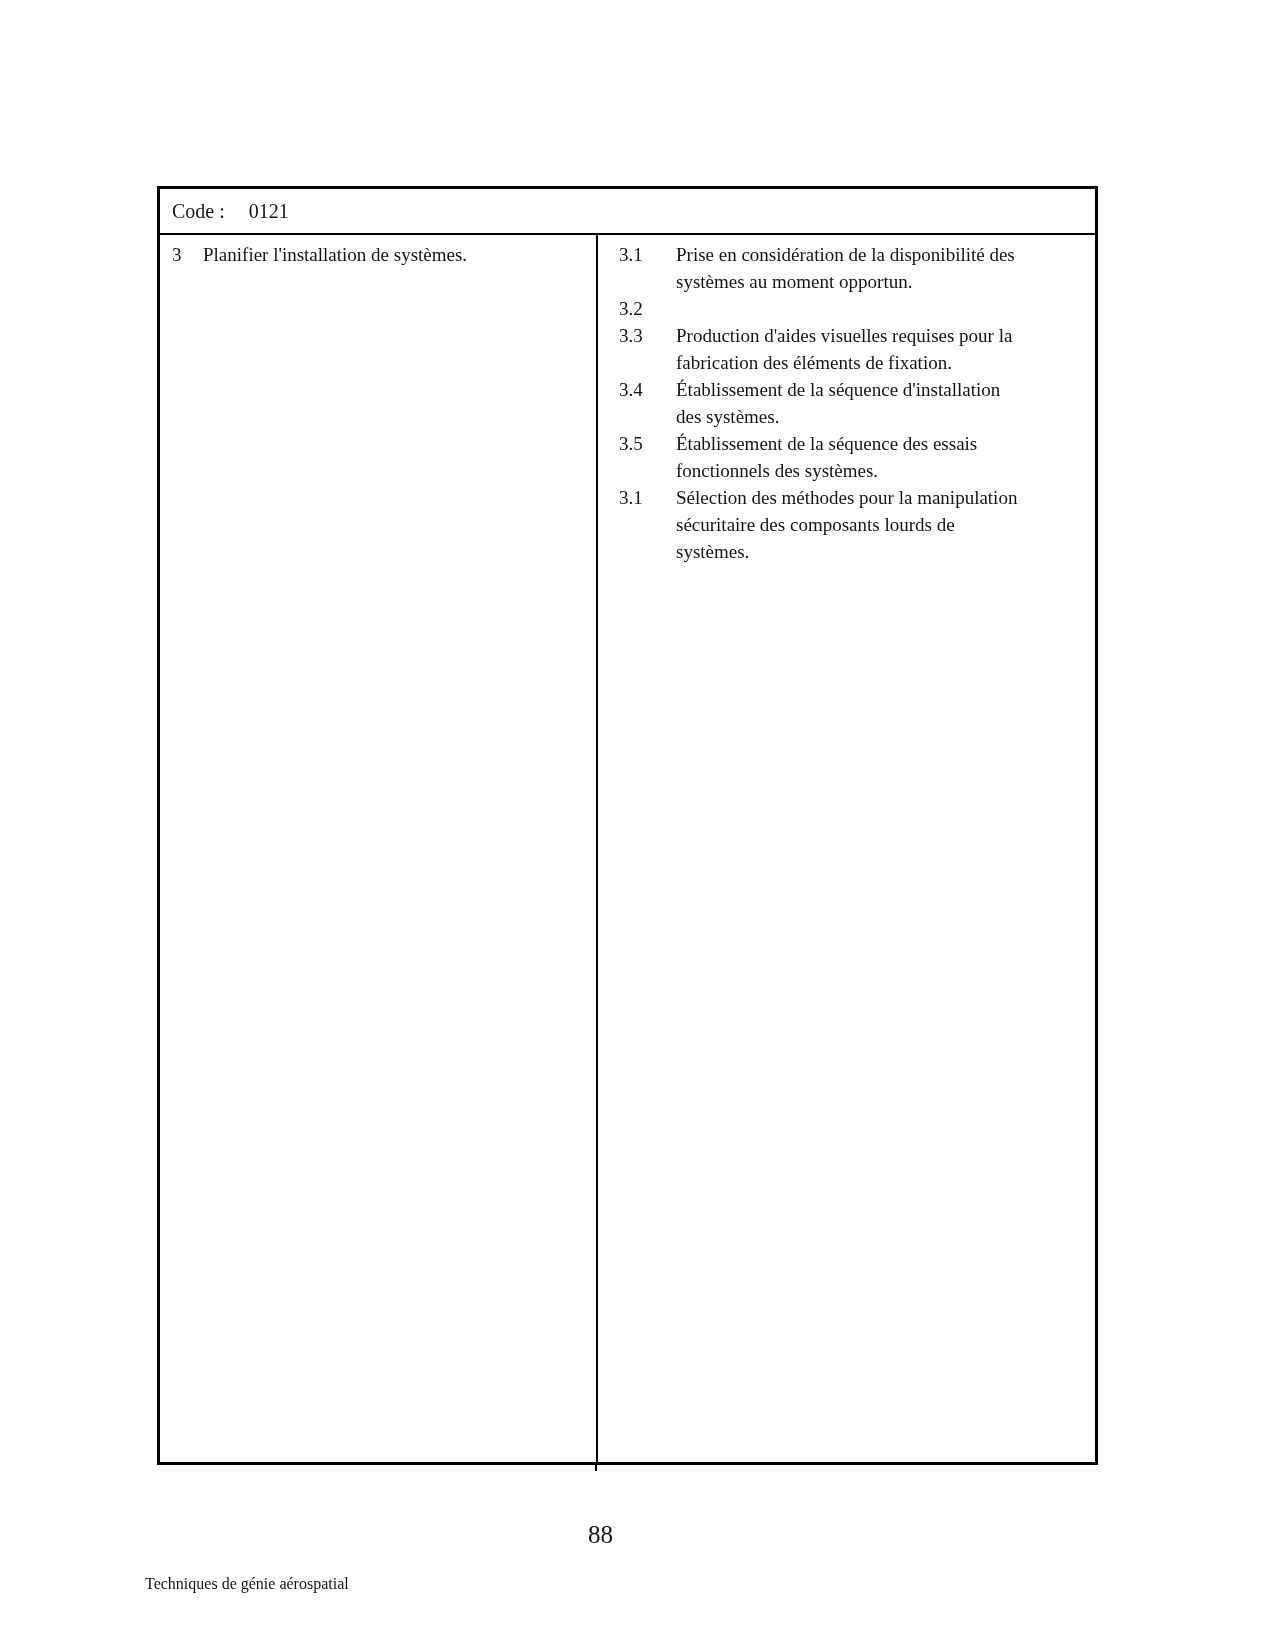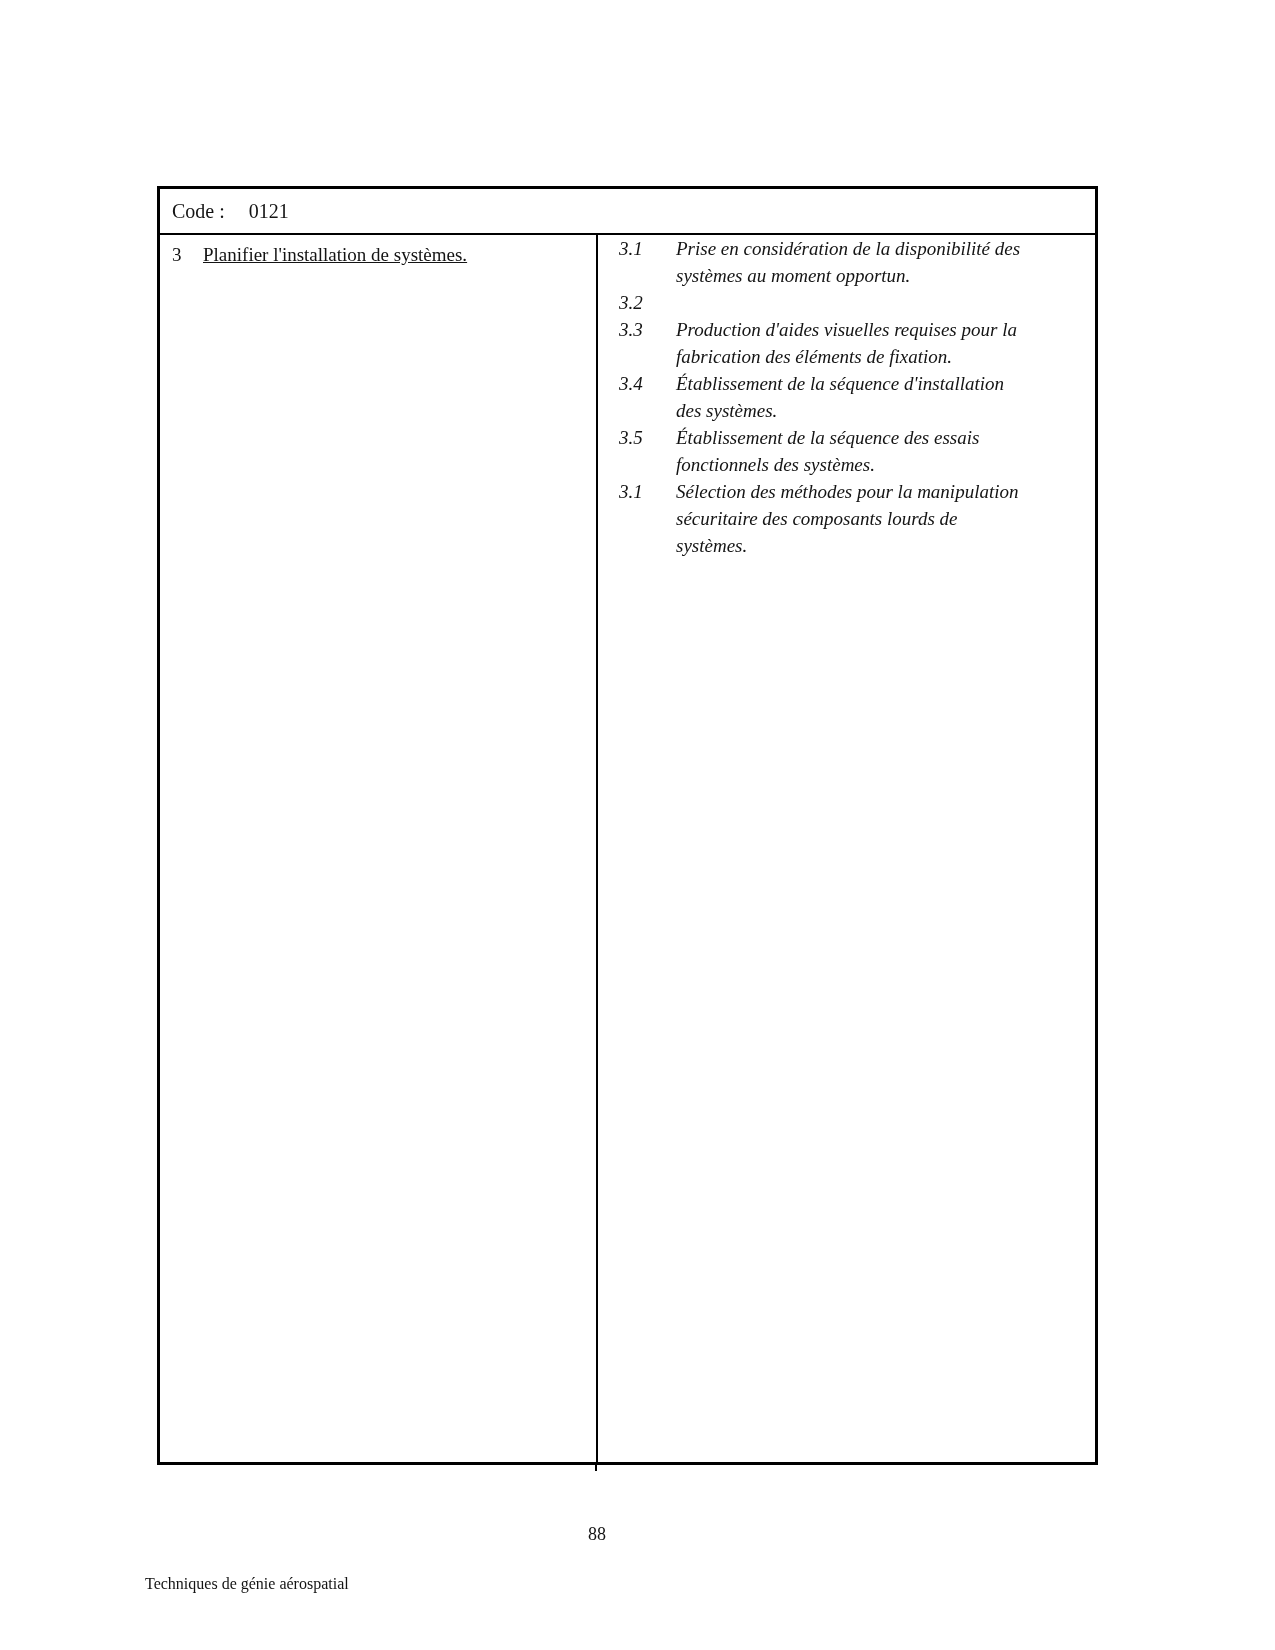--- a/index.html
+++ b/index.html
@@ -58,26 +58,25 @@
     align-items: flex-start;
   }
   .task-num {
     margin-left: 12px;
     width: 31px;
     flex: none;
   }
   .task-title {
     flex: 1;
     padding-right: 30px;
-    text-decoration: underline;
   }
 
   .obj-cell {
     flex: 1;
-    font-style: italic;
+    padding-top: 6px;
   }
   .obj-row { display: flex; }
   .obj-num {
     margin-left: 21px;
     width: 57px;
     flex: none;
   }
   .obj-text {
     flex: 1;
     padding-right: 38px;
@@ -97,21 +96,21 @@
   .footer-title {
     position: absolute;
     left: 145px;
     top: 1570px;
     font-size: 16px;
   }
   .page-num {
     position: absolute;
     left: 588px;
     top: 1521px;
-    font-size: 18px;
+    font-size: 25px;
   }
 </style>
 </head>
 <body>
 
 <div class="doc-table">
 
   <div class="code-row">
     <span>Code :</span><span class="code-value">0121</span>
   </div>

